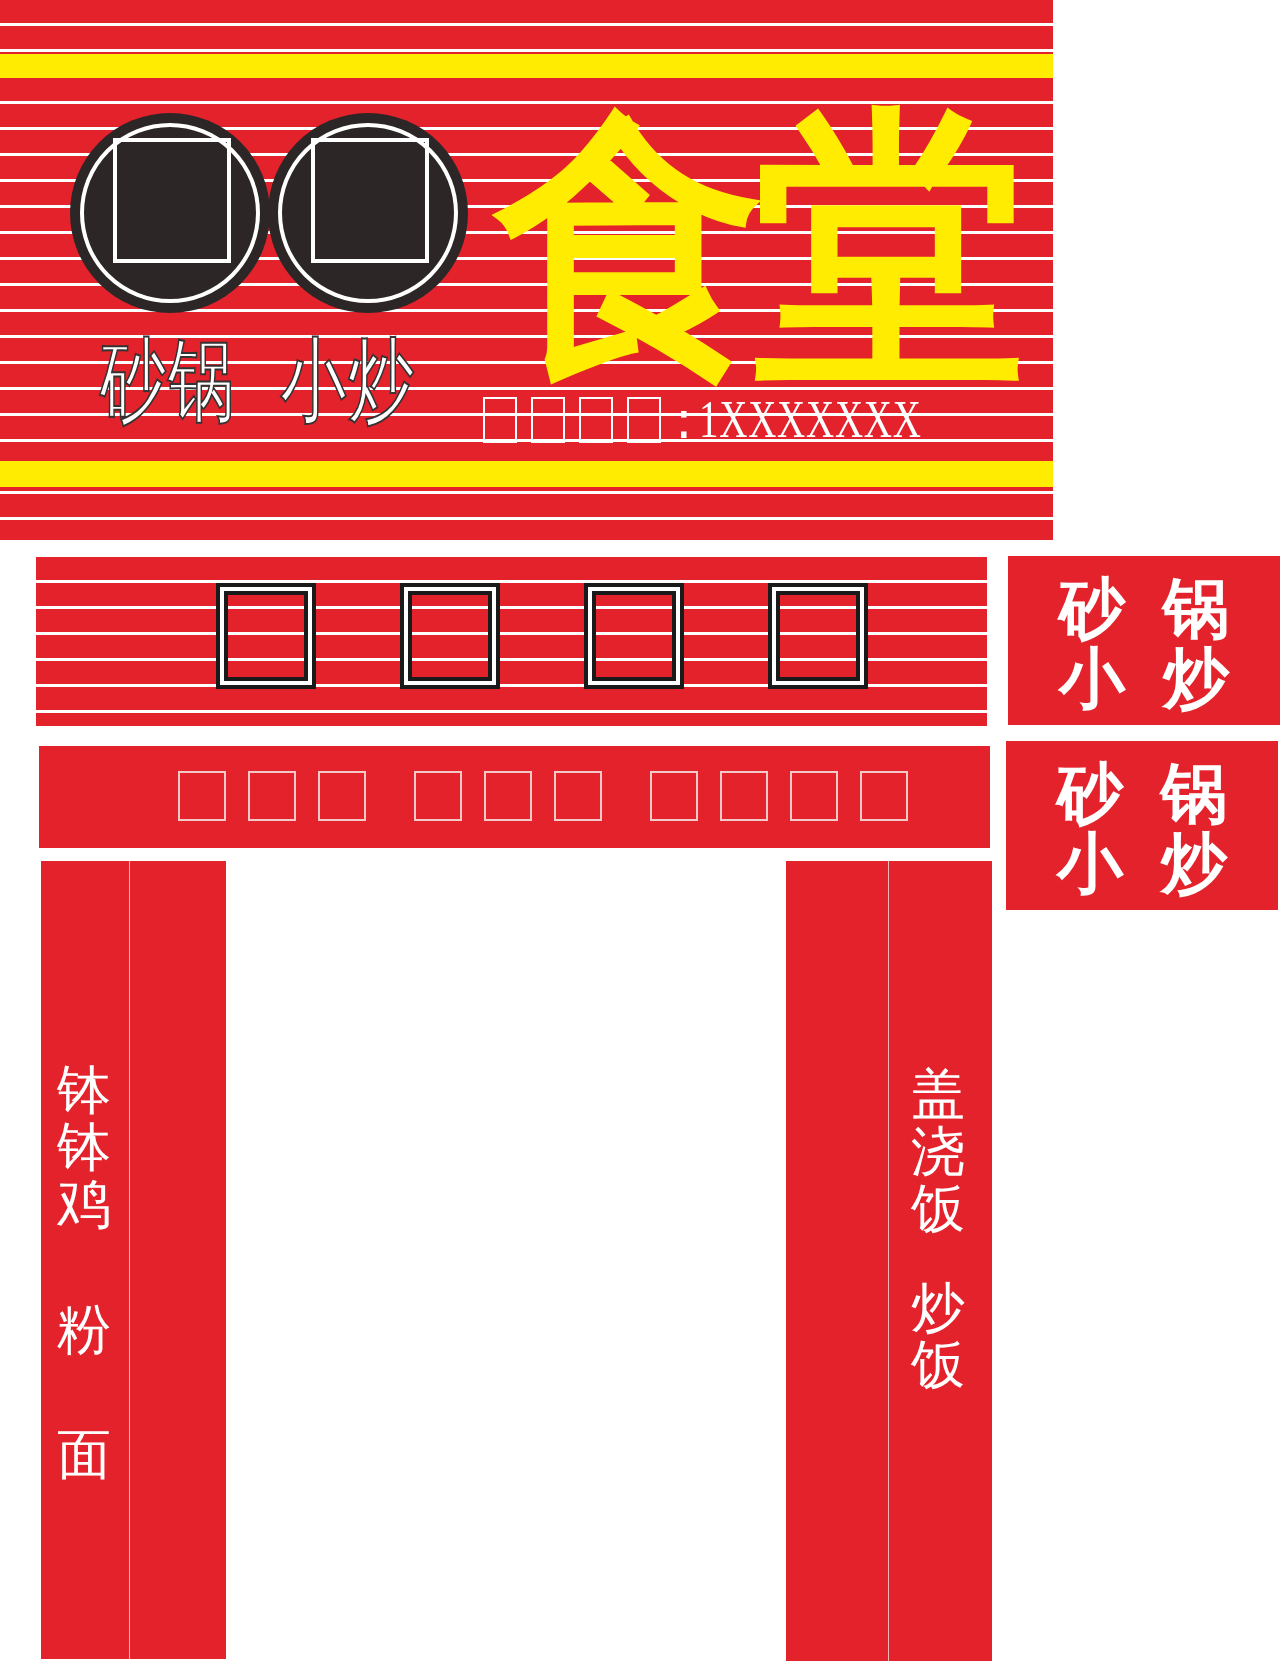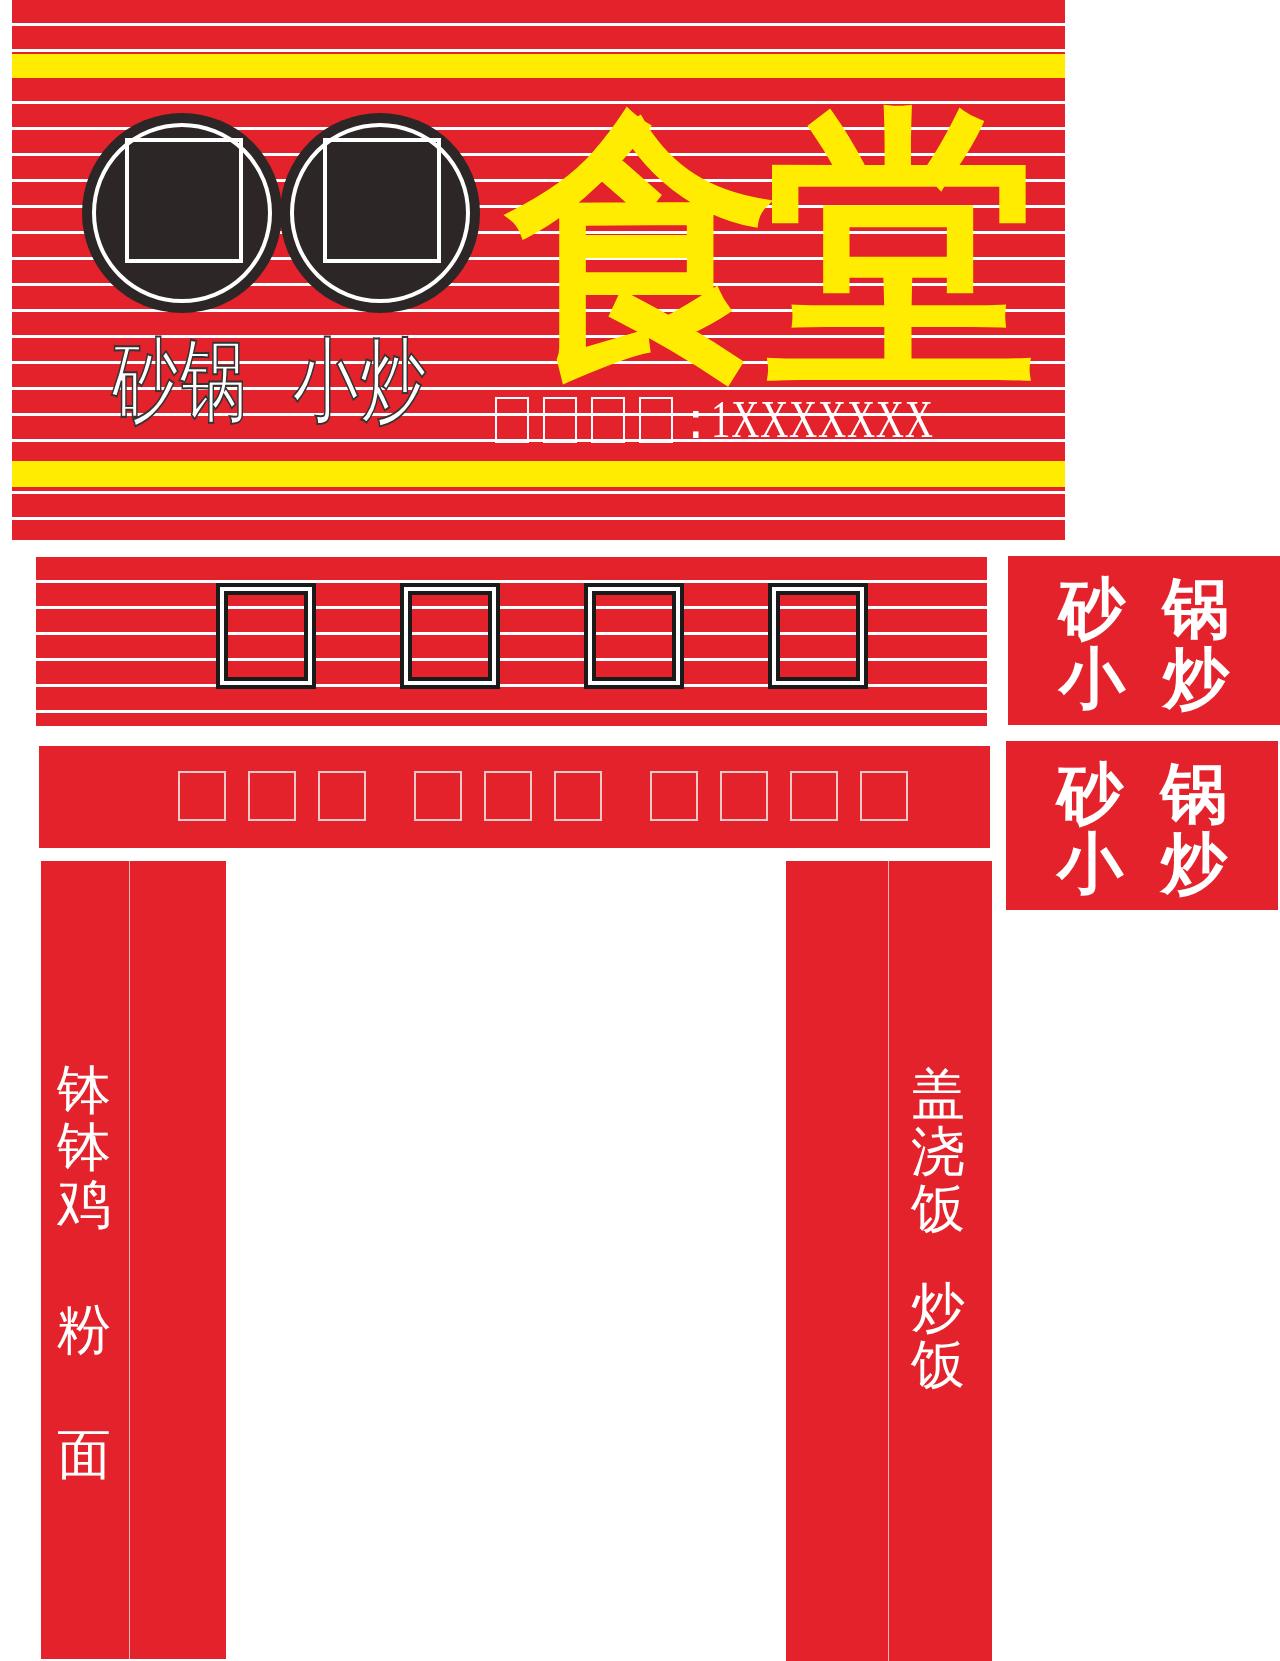--- a/index.html
+++ b/index.html
@@ -57,21 +57,21 @@
   .side-panel { position:absolute; background:#E3222B; color:#ffffff; }
   .side-panel .row { position:absolute; left:0; right:0; display:flex; justify-content:center; gap:38px; font-size:66px; font-weight:bold; line-height:1; }
   .pillar { position:absolute; background:#E3222B; }
   .pillar .divider { position:absolute; top:0; bottom:0; width:1px; background:#f6b7b9; }
   .vtext { position:absolute; color:#ffffff; font-size:54px; line-height:1.06; width:60px; text-align:center; }
   .vtext span { display:block; }
 </style>
 </head>
 <body>
 
-<div class="abs stripes" style="left:12px; top:0; width:1053px; height:540px;">
+<div class="abs stripes" style="left:0; top:0; width:1053px; height:540px;">
   <div class="yellow-band" style="top:54px; height:24px;"></div>
   <div class="yellow-band" style="top:461px; height:26px;"></div>
 
   <div class="pot" style="left:70px; top:113px;">
     <div class="ring"></div>
     <div class="sq"></div>
   </div>
   <div class="pot" style="left:268px; top:113px;">
     <div class="ring"></div>
     <div class="sq"></div>

